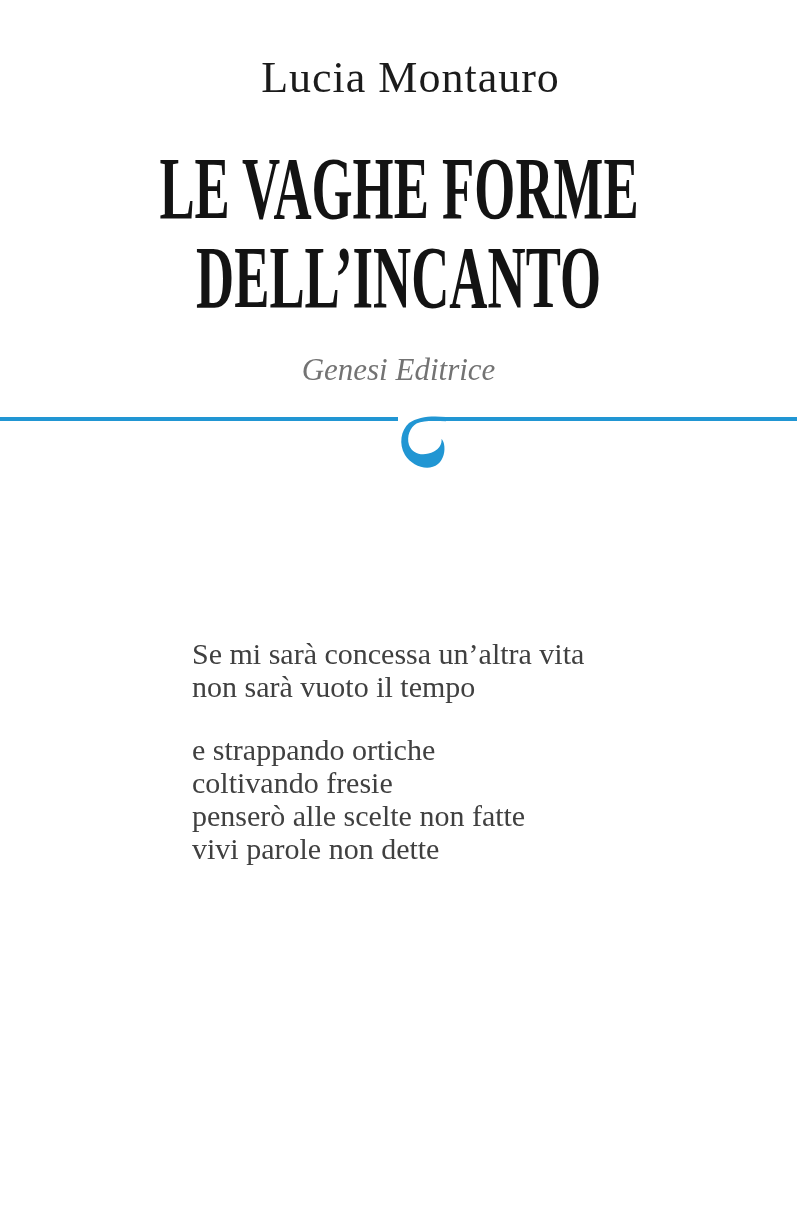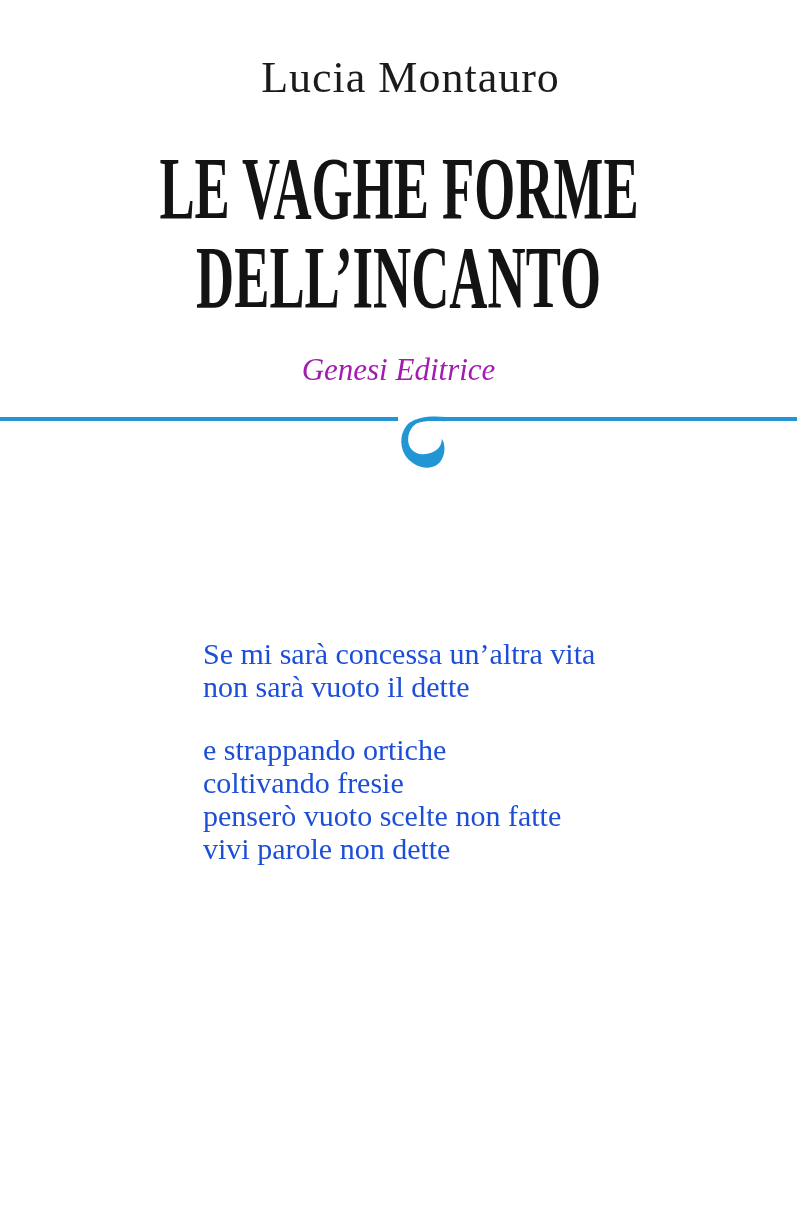--- a/index.html
+++ b/index.html
@@ -43,44 +43,44 @@
     white-space: nowrap;
   }
   .publisher {
     position: absolute;
     top: 352px;
     left: 0;
     width: 100%;
     text-align: center;
     font-style: italic;
     font-size: 31px;
-    color: #a21caf;
+    color: #737373;
     white-space: nowrap;
   }
   .divider-line {
     position: absolute;
     top: 417px;
     height: 4px;
   }
   .divider-line.left  { left: 0;    width: 398px; }
   .divider-line.right { left: 438px; width: 359px; }
   .logo-swirl {
     position: absolute;
     left: 398px;
     top: 413px;
     width: 48px;
     height: 60px;
   }
   .poem {
     position: absolute;
-    left: 203px;
+    left: 192px;
     top: 637px;
     font-size: 30px;
     line-height: 33px;
-    color: #1d4ed8;
+    color: #404040;
   }
   .stanza { margin: 0 0 30px 0; }
   .poem-line { white-space: nowrap; }
 </style>
 </head>
 <body>
 
 <div class="page">
 
   <div class="author">Lucia Montauro</div>
@@ -106,23 +106,23 @@
              C 8.5 23, 12 14.5, 18.5 10.5
              C 26 7, 38 8, 48 8.2
              Z" fill="#2196d3"></path>
   </svg>
 
   <div class="divider-line right" style="background: rgb(33, 150, 211);"></div>
 
   <div class="poem">
       <div class="stanza">
         <div class="poem-line">Se mi sarà concessa un’altra vita</div>
-        <div class="poem-line">non sarà vuoto il dette</div>
+        <div class="poem-line">non sarà vuoto il tempo</div>
       </div>
       <div class="stanza">
         <div class="poem-line">e strappando ortiche</div>
         <div class="poem-line">coltivando fresie</div>
-        <div class="poem-line">penserò vuoto scelte non fatte</div>
+        <div class="poem-line">penserò alle scelte non fatte</div>
         <div class="poem-line">vivi parole non dette</div>
       </div>
     </div>
 
 </div>
 
 </body></html>

